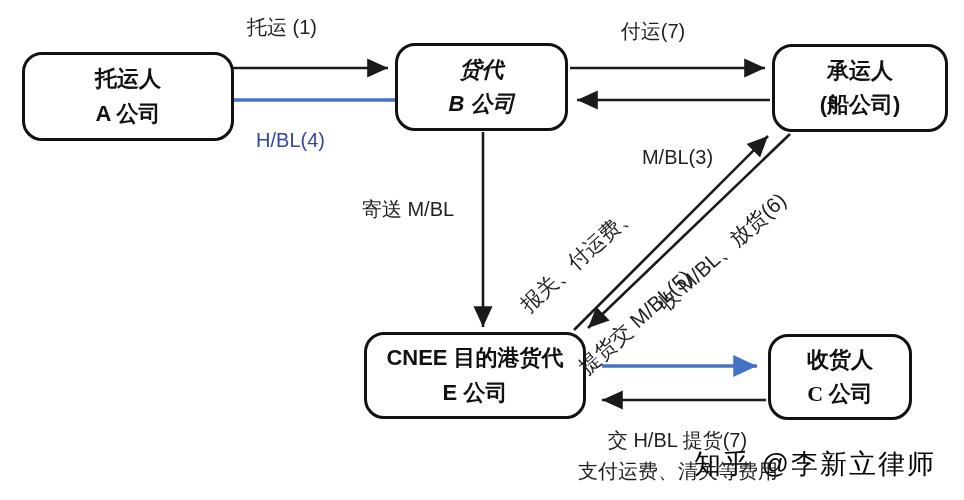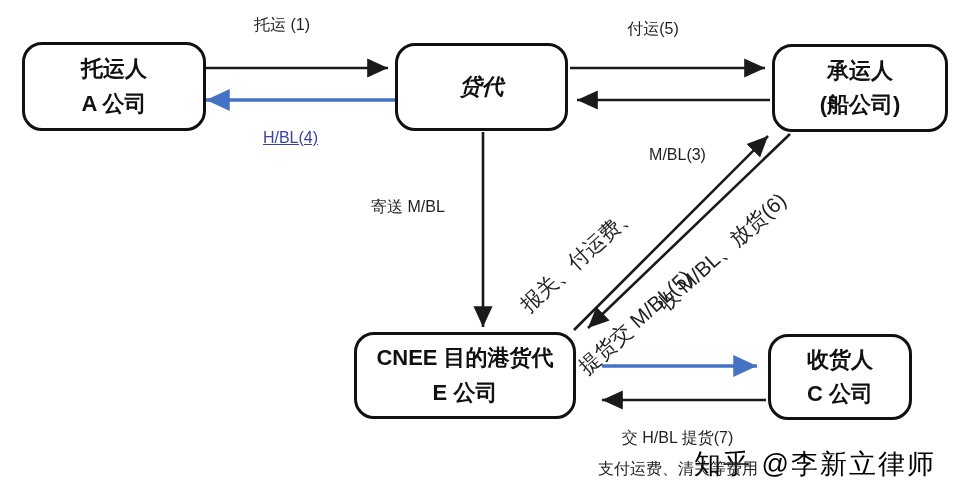--- a/index.html
+++ b/index.html
@@ -32,28 +32,28 @@
     justify-content: center;
     font-size: 22px;
     font-weight: bold;
     color: #111111;
     line-height: 1.55;
     text-align: center;
     z-index: 2;
   }
   .lbl {
     position: absolute;
-    font-size: 16px;
+    font-size: 20px;
     color: #1f1f1f;
     text-align: center;
     white-space: pre;
     z-index: 3;
     line-height: 1.35;
   }
-  .lbl.blue { color: #3743a3; text-decoration: underline; }
+  .lbl.blue { color: #3743a3; }
   .lbl.rot {
     font-size: 21px;
     transform-origin: center center;
   }
   #watermark {
     position: absolute;
     left: 694px;
     top: 446px;
     font-size: 27px;
     color: #000000;
@@ -89,47 +89,48 @@
 
     <line x1="574" y1="330" x2="768" y2="136" stroke="#1a1a1a" stroke-width="2.6" marker-end="url(#head-black)"></line>
 
     <line x1="790" y1="134" x2="588" y2="328" stroke="#1a1a1a" stroke-width="2.6" marker-end="url(#head-black)"></line>
 
     <line x1="602" y1="366" x2="757" y2="366" stroke="#4472c4" stroke-width="3.6" marker-end="url(#head-blue)"></line>
 
     <line x1="766" y1="400" x2="602" y2="400" stroke="#1a1a1a" stroke-width="2.6" marker-end="url(#head-black)"></line>
   </svg>
 
-  <div class="node" style="left:22px; top:42px; width:184px; height:89px;">
+  <div class="node" style="left:22px; top:52px; width:212px; height:89px;">
     <span>托运人</span>
     <span>A 公司</span>
   </div>
 
   <div class="node" style="left:395px; top:43px; width:173px; height:88px;font-style:italic;">
     <span>贷代</span>
+    <span>B 公司</span>
   </div>
 
   <div class="node" style="left:772px; top:44px; width:176px; height:88px;">
     <span>承运人</span>
     <span>(船公司)</span>
   </div>
 
-  <div class="node" style="left:354px; top:332px; width:222px; height:87px;">
+  <div class="node" style="left:364px; top:332px; width:222px; height:87px;">
     <span>CNEE 目的港货代</span>
     <span>E 公司</span>
   </div>
 
-  <div class="node" style="left:768px; top:334px; width:144px; height:86px;">
+  <div class="node" style="left:768px; top:334px; width:144px; height:86px;font-family:Liberation Serif, serif;">
     <span>收货人</span>
     <span>C 公司</span>
   </div>
 
   <div class="lbl" style="left:222px; top:14px; width:120px;">托运 (1)</div>
 
-  <div class="lbl" style="left:603px; top:18px; width:100px;">付运(5)</div>
+  <div class="lbl" style="left:603px; top:18px; width:100px;">付运(7)</div>
 
   <div class="lbl" style="left:625px; top:116px; width:105px;margin-top:28px;">M/BL(3)</div>
 
   <div class="lbl blue" style="left:238px; top:127px; width:105px;">H/BL(4)</div>
 
   <div class="lbl" style="left:352px; top:196px; width:112px;">寄送 M/BL</div>
 
   <div class="lbl rot" style="left:487px; top:177px; width:240px; transform:rotate(-42deg);">
     <div>报关、付运费、</div>
     <div>提货交 M/BL(5)</div>

